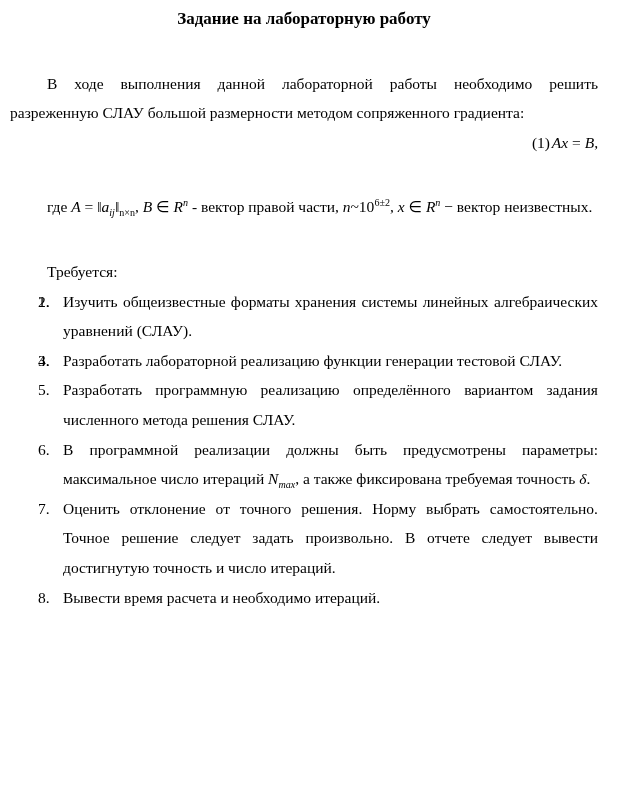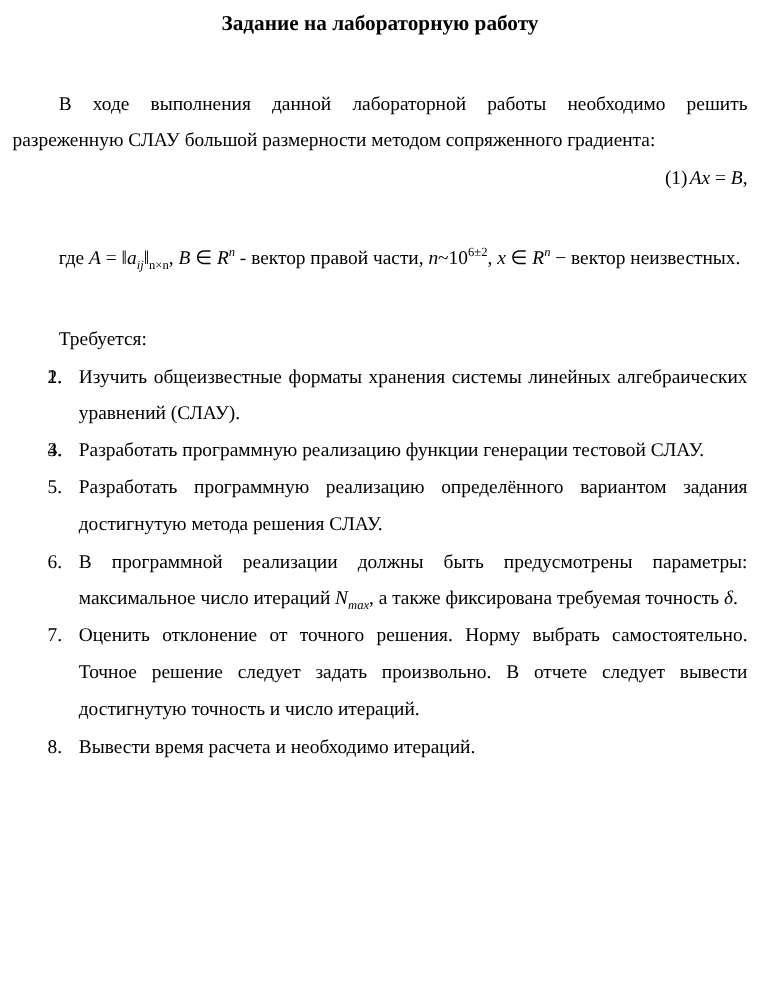--- a/index.html
+++ b/index.html
@@ -80,20 +80,20 @@
   </div>
 
   <p class="para indent"><span>где </span><span class="it">A</span><span> = </span><span>‖</span><span class="it">a</span><sub class="it">ij</sub><span>‖</span><sub>n×n</sub><span>, </span><span class="it">B</span><span> ∈ </span><span class="it">R</span><sup class="it">n</sup><span> - вектор правой части, </span><span class="it">n</span><span>~10</span><sup>6±2</sup><span>, </span><span class="it">x</span><span> ∈ </span><span class="it">R</span><sup class="it">n</sup><span> − вектор неизвестных.</span></p>
 
   <p class="para indent">Требуется:</p>
 
   <ol class="task-list">
       <li><span class="num">1.</span></li>
       <li><span class="num">2.</span><span><span>Изучить общеизвестные форматы хранения системы линейных алгебраических уравнений (СЛАУ).</span></span></li>
       <li><span class="num">3.</span></li>
-      <li><span class="num">4.</span><span><span>Разработать программную реализацию функции генерации тестовой СЛАУ.</span></span></li>
-      <li><span class="num">5.</span><span><span>Разработать программную реализацию определённого вариантом задания достигнутую метода решения СЛАУ.</span></span></li>
+      <li><span class="num">4.</span><span><span>Разработать лабораторной реализацию функции генерации тестовой СЛАУ.</span></span></li>
+      <li><span class="num">5.</span><span><span>Разработать программную реализацию определённого вариантом задания численного метода решения СЛАУ.</span></span></li>
       <li><span class="num">6.</span><span><span>В программной реализации должны быть предусмотрены параметры: максимальное число итераций </span><span class="it">N</span><sub class="it">max</sub><span>, а также фиксирована требуемая точность </span><span class="it">δ</span><span>.</span></span></li>
       <li><span class="num">7.</span><span><span>Оценить отклонение от точного решения. Норму выбрать самостоятельно. Точное решение следует задать произвольно. В отчете следует вывести достигнутую точность и число итераций.</span></span></li>
       <li><span class="num">8.</span><span><span>Вывести время расчета и необходимо итераций.</span></span></li>
     </ol>
 
 </div>
 
 </body></html>

